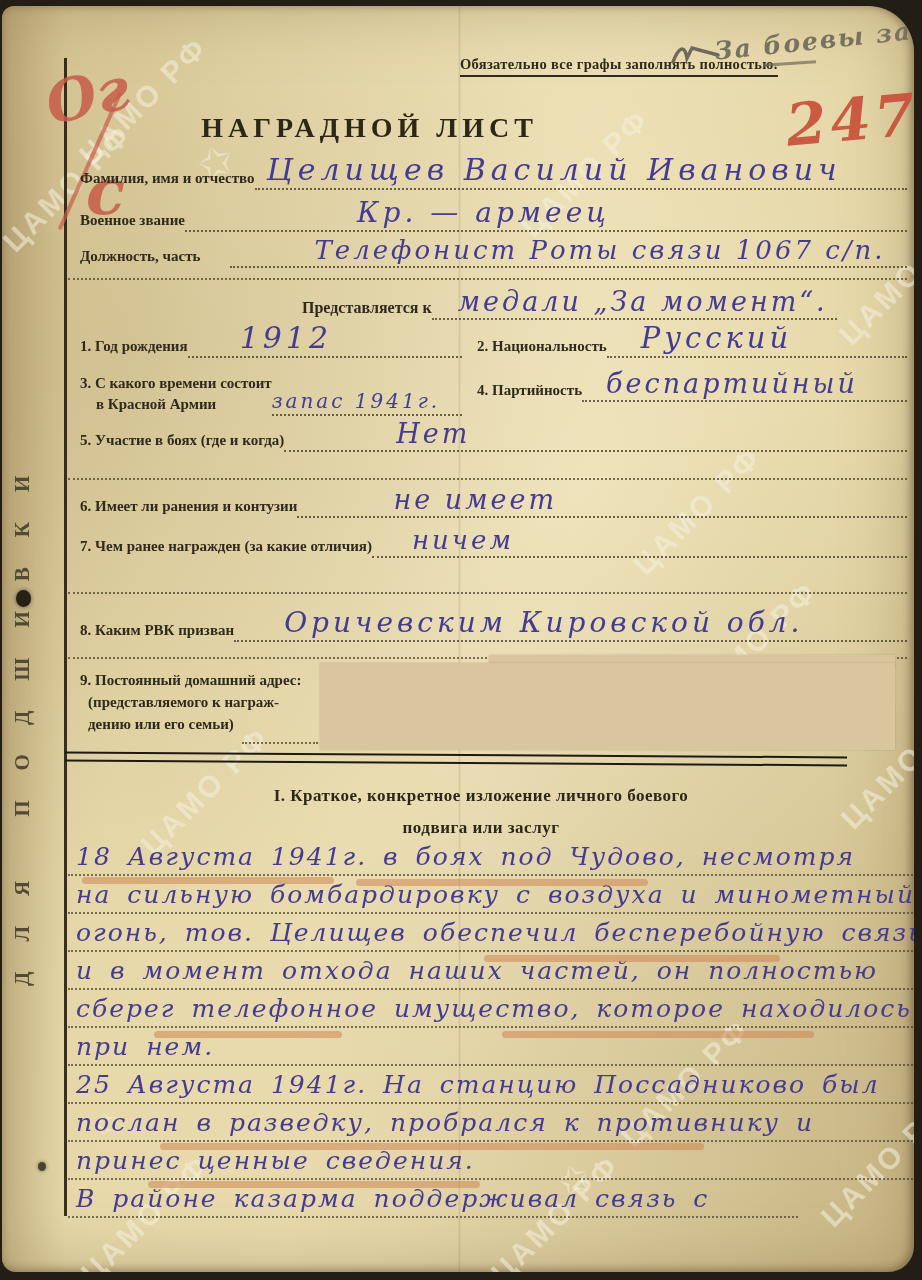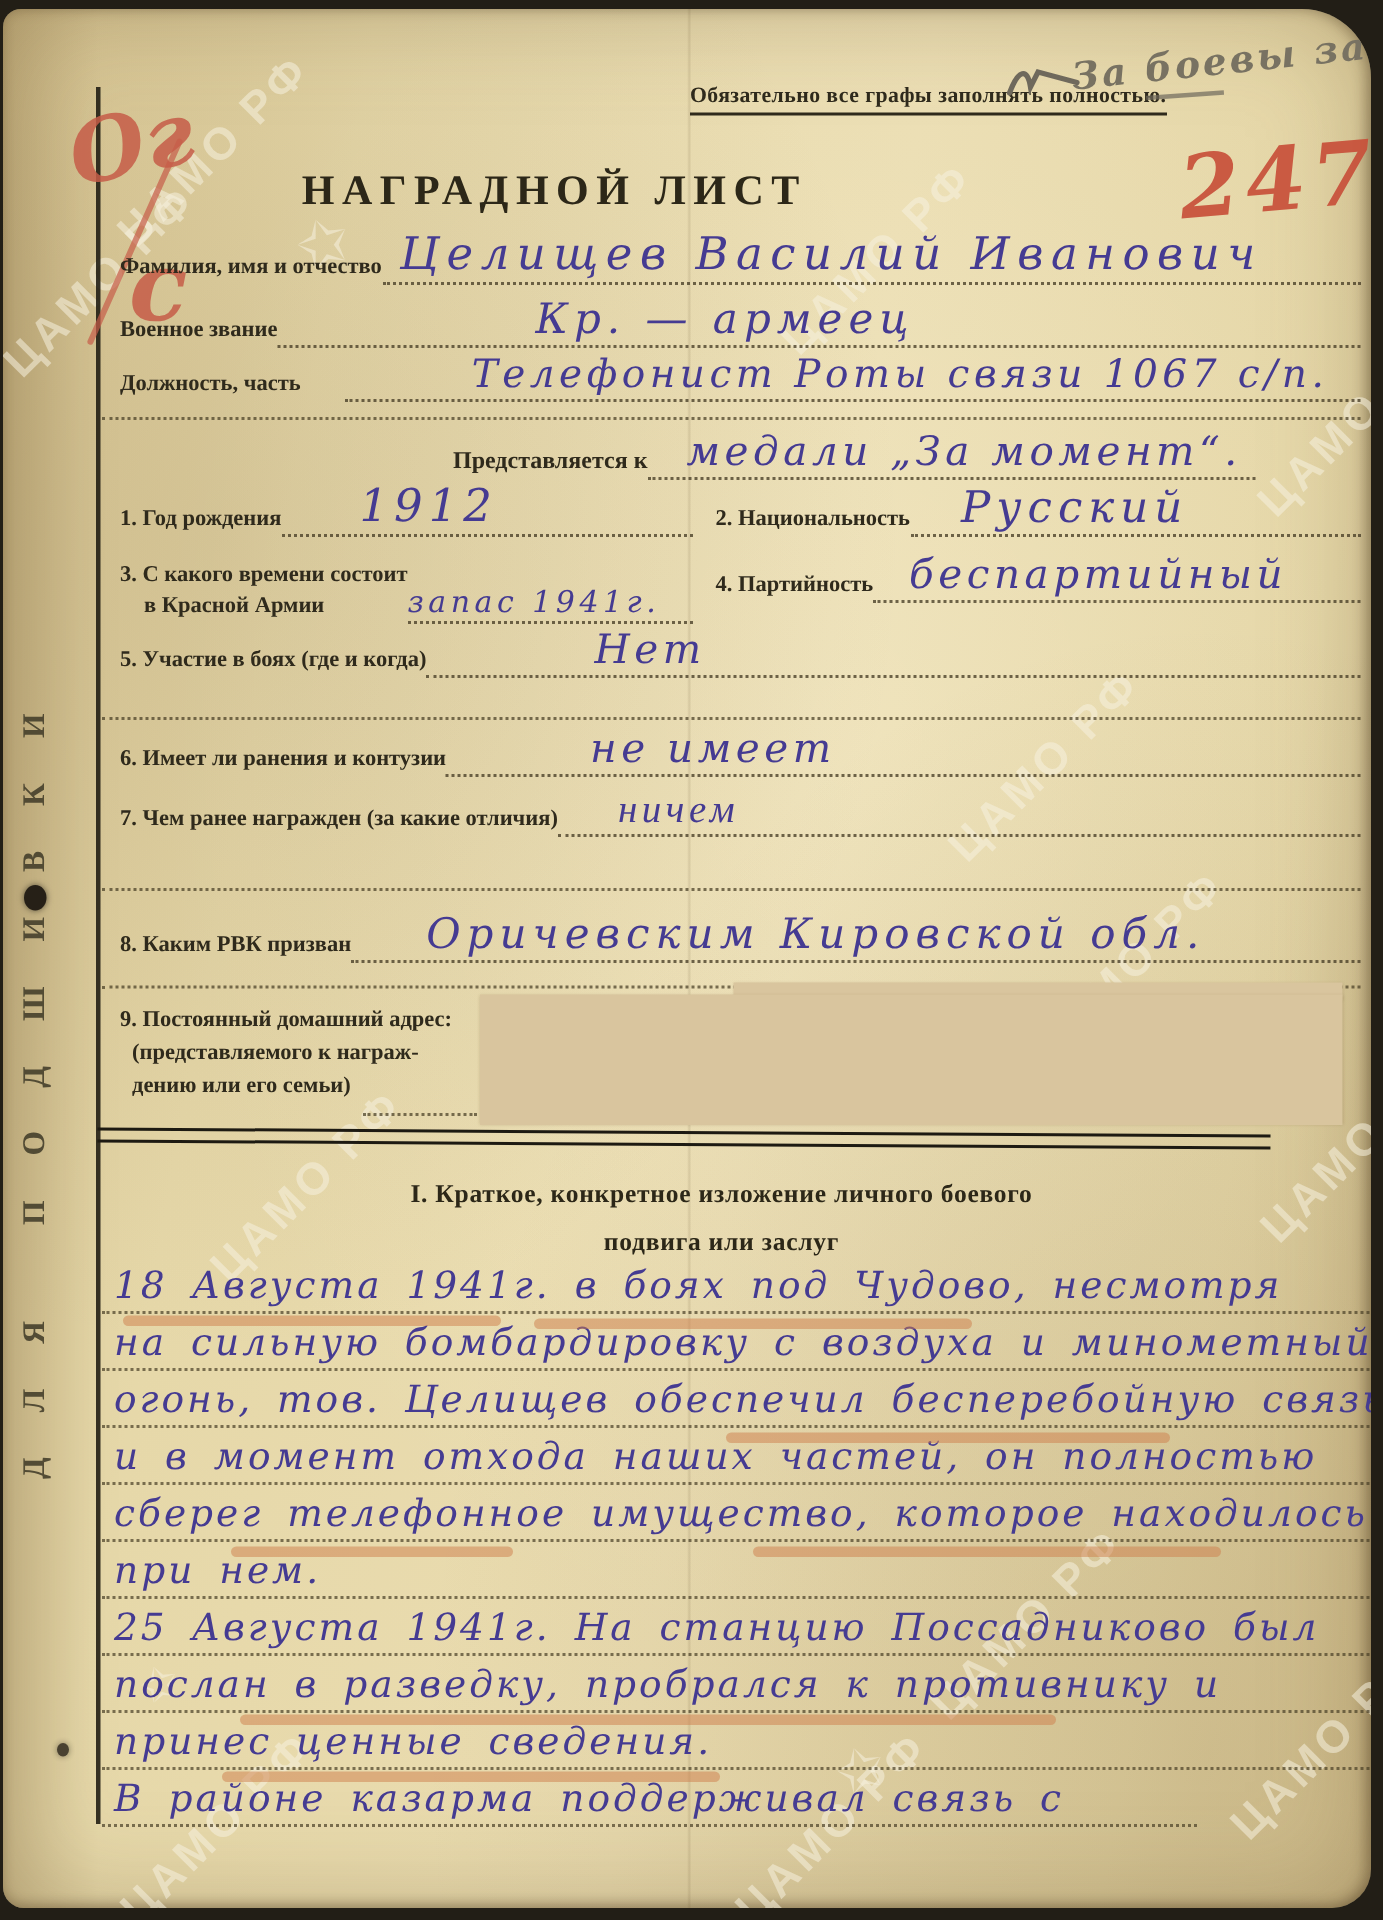--- a/index.html
+++ b/index.html
@@ -182,21 +182,21 @@
   <div class="row" style="left:78px;top:478px;width:827px;height:34px;">
     <span class="lbl">6. Имеет ли ранения и контузии</span>
     <span class="fill">
       <span class="hw" style="left:96px;font-size:27px;letter-spacing:3px;">не имеет</span>
     </span>
   </div>
 
   <div class="row" style="left:78px;top:518px;width:827px;height:34px;">
     <span class="lbl">7. Чем ранее награжден (за какие отличия)</span>
     <span class="fill">
-      <span class="hw" style="left:40px;font-size:26px;letter-spacing:3px;font-family:Liberation Serif, serif;">ничем</span>
+      <span class="hw" style="left:40px;font-size:26px;letter-spacing:3px;">ничем</span>
     </span>
   </div>
 
   <div class="dotted" style="left:66px;top:554px;width:839px;height:32px;"></div>
 
   <div class="row" style="left:78px;top:598px;width:827px;height:38px;">
     <span class="lbl">8. Каким РВК призван</span>
     <span class="fill">
       <span class="hw" style="left:50px;font-size:28px;letter-spacing:4px;">Оричевским Кировской обл.</span>
     </span>

